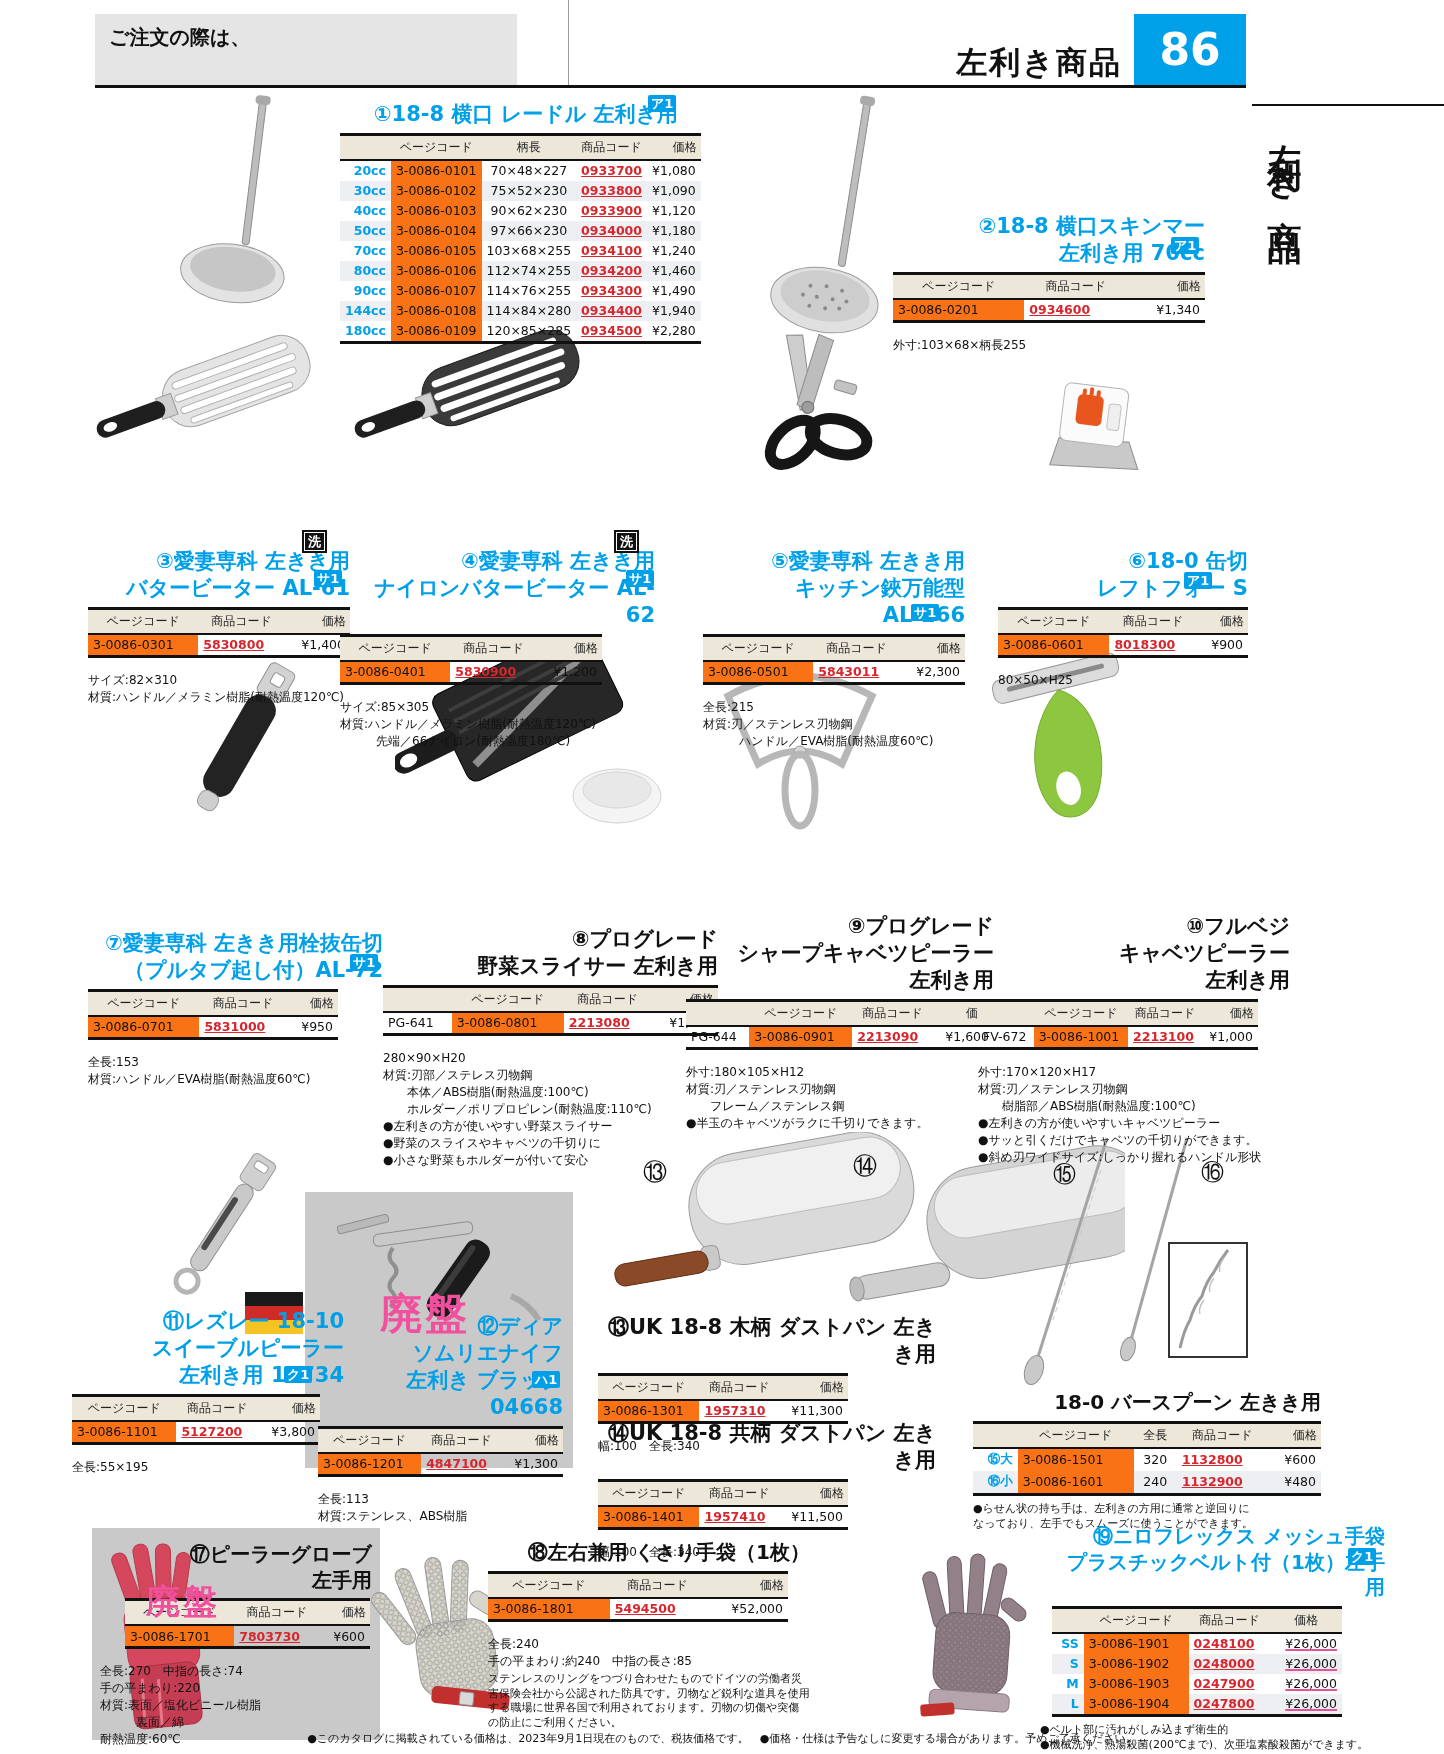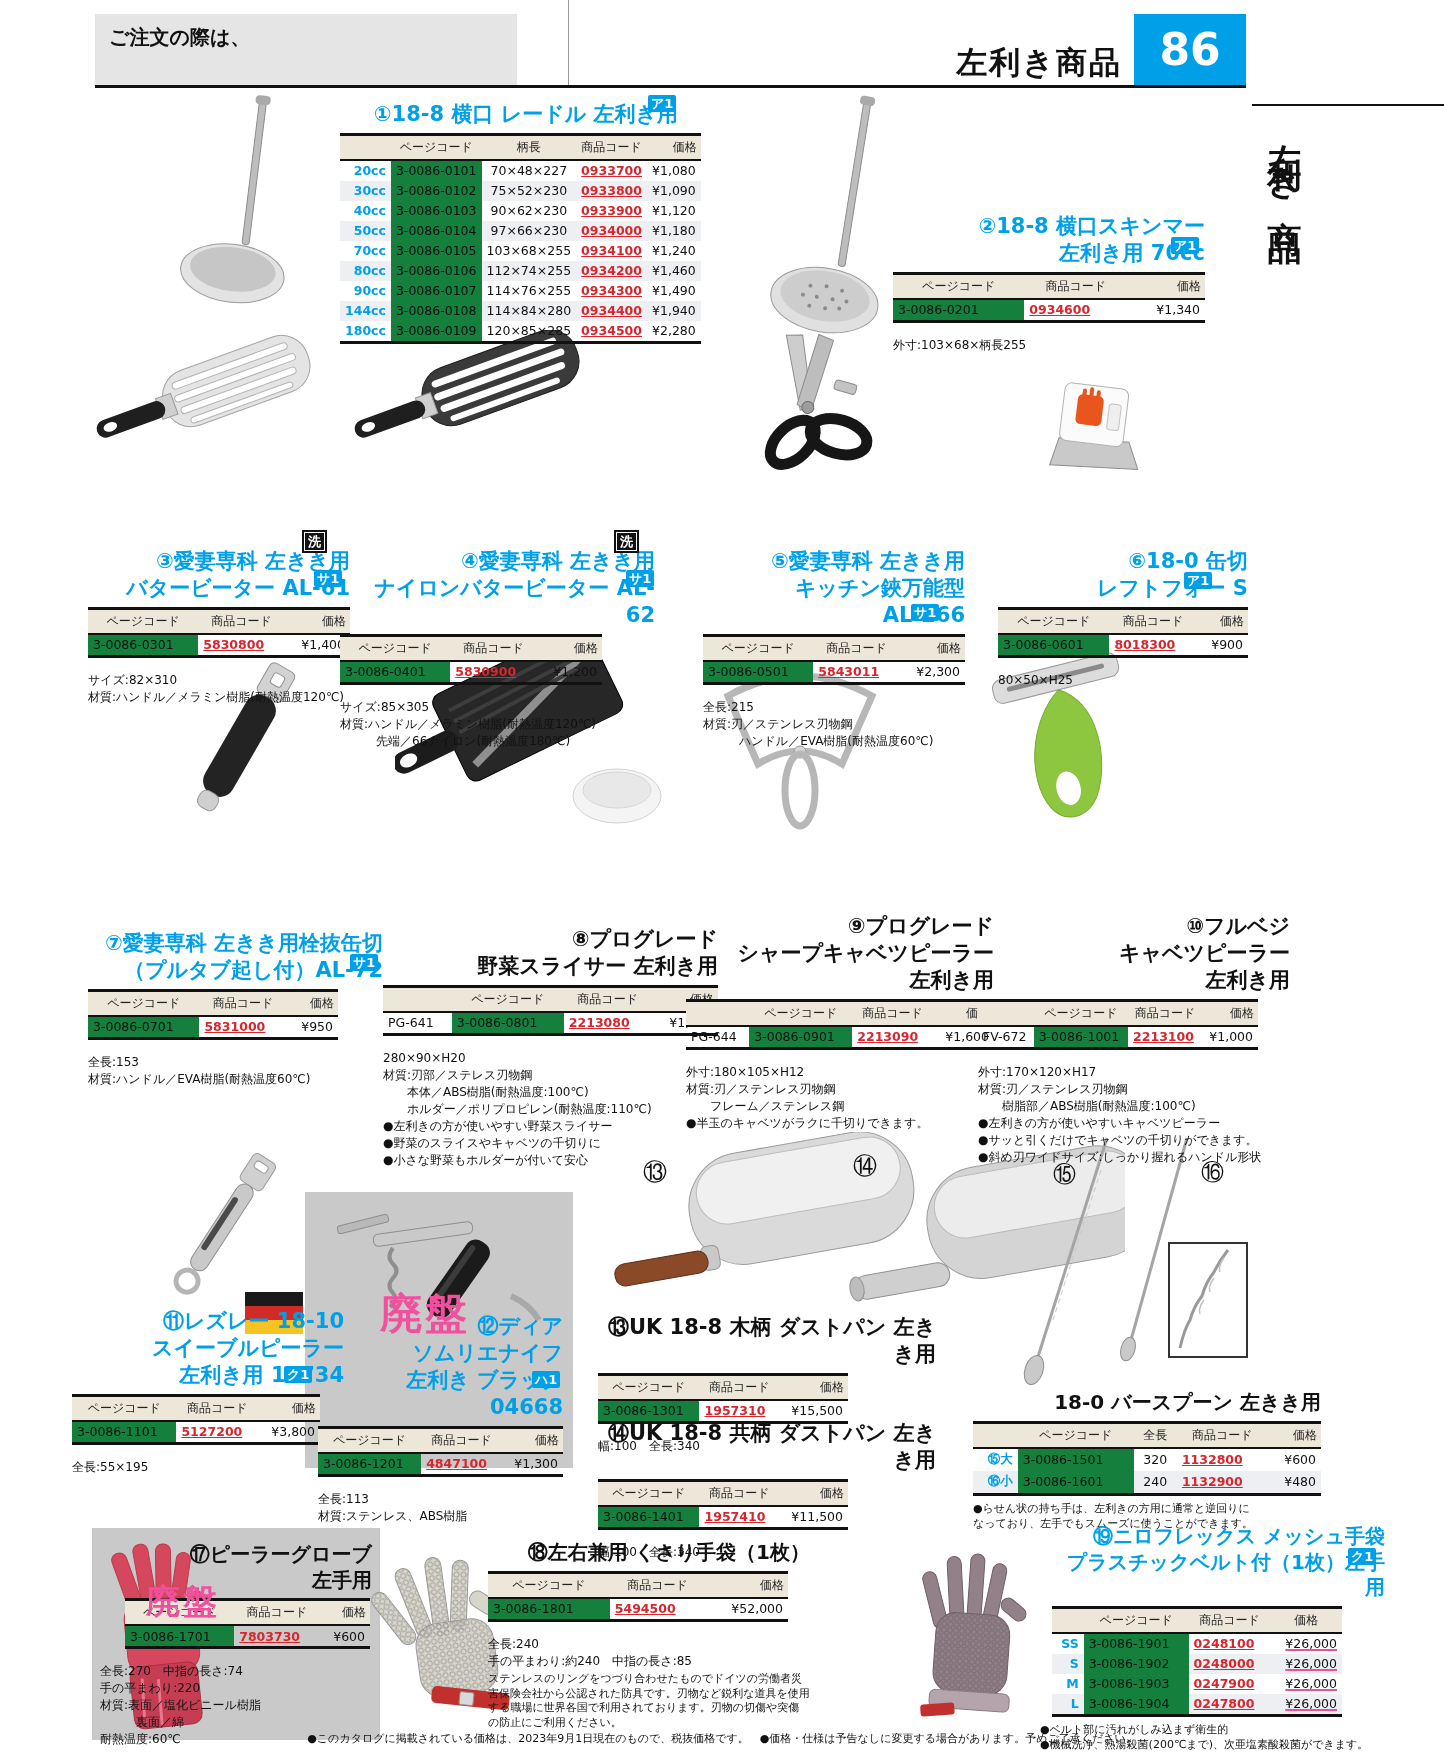--- a/index.html
+++ b/index.html
@@ -27,21 +27,21 @@
   .specs{font-size:12px;line-height:1.42;margin-top:14px;white-space:nowrap;}
   .note{font-size:11px;line-height:1.4;margin-top:5px;}
   .desc{font-size:11px;line-height:1.35;margin-top:2px;}
   .ptable{border-collapse:collapse;border-top:3px solid #111;border-bottom:3px solid #111;
           font-size:12.5px;color:#111;width:100%;}
   .ptable th{background:#ece7d9;font-weight:normal;font-size:12px;padding:3px 4px;
              border-bottom:2px solid #111;text-align:center;color:#222;white-space:nowrap;}
   .ptable td{padding:2.5px 5px;white-space:nowrap;}
   .ptable tbody tr:nth-child(even){background:#edeff2;}
   .ptable td.col-size,.ptable th.col-size{color:#00a0e9;font-weight:bold;text-align:right;}
-  .ptable td.col-pagecode{background:#15803d;}
+  .ptable td.col-pagecode{background:#f97316;}
   .ptable td.col-code{color:#d7262d;font-weight:bold;text-decoration:underline;}
   .ptable td.col-price,.ptable th.col-price,.ptable td.col-price-u{text-align:right;}
   .ptable td.col-price-u{text-decoration:underline;text-decoration-color:#e85298;text-decoration-thickness:2px;}
   .ptable td.col-dim{text-align:center;}
   .badge{position:absolute;background:#00a0e9;color:#fff;font-weight:bold;font-size:13px;
          line-height:1;padding:2px 3px;border-radius:2px;white-space:nowrap;z-index:4;}
   .badge.wash{background:#111;border:1px solid #fff;outline:2px solid #111;border-radius:0;}
   .stamp{position:absolute;color:#f0509e;font-weight:bold;z-index:6;letter-spacing:3px;line-height:1;}
   .graybox{position:absolute;background:#c9c9c9;}
   .pimg{position:absolute;}
@@ -719,21 +719,21 @@
           <tr>
             <th class="col-pagecode">ページコード</th>
             <th class="col-code">商品コード</th>
             <th class="col-price">価格</th>
           </tr>
         </thead>
         <tbody>
           <tr>
             <td class="col-pagecode">3-0086-1301</td>
             <td class="col-code">1957310</td>
-            <td class="col-price">¥15,500</td>
+            <td class="col-price">¥11,300</td>
           </tr>
         </tbody>
       </table>
     <div class="specs">
         <div class="line">幅:100　全長:340</div>
       </div>
   </section>
 
   <section class="block" style="left:598px;top:1412px;width:338px">
     <h3 class="title">

